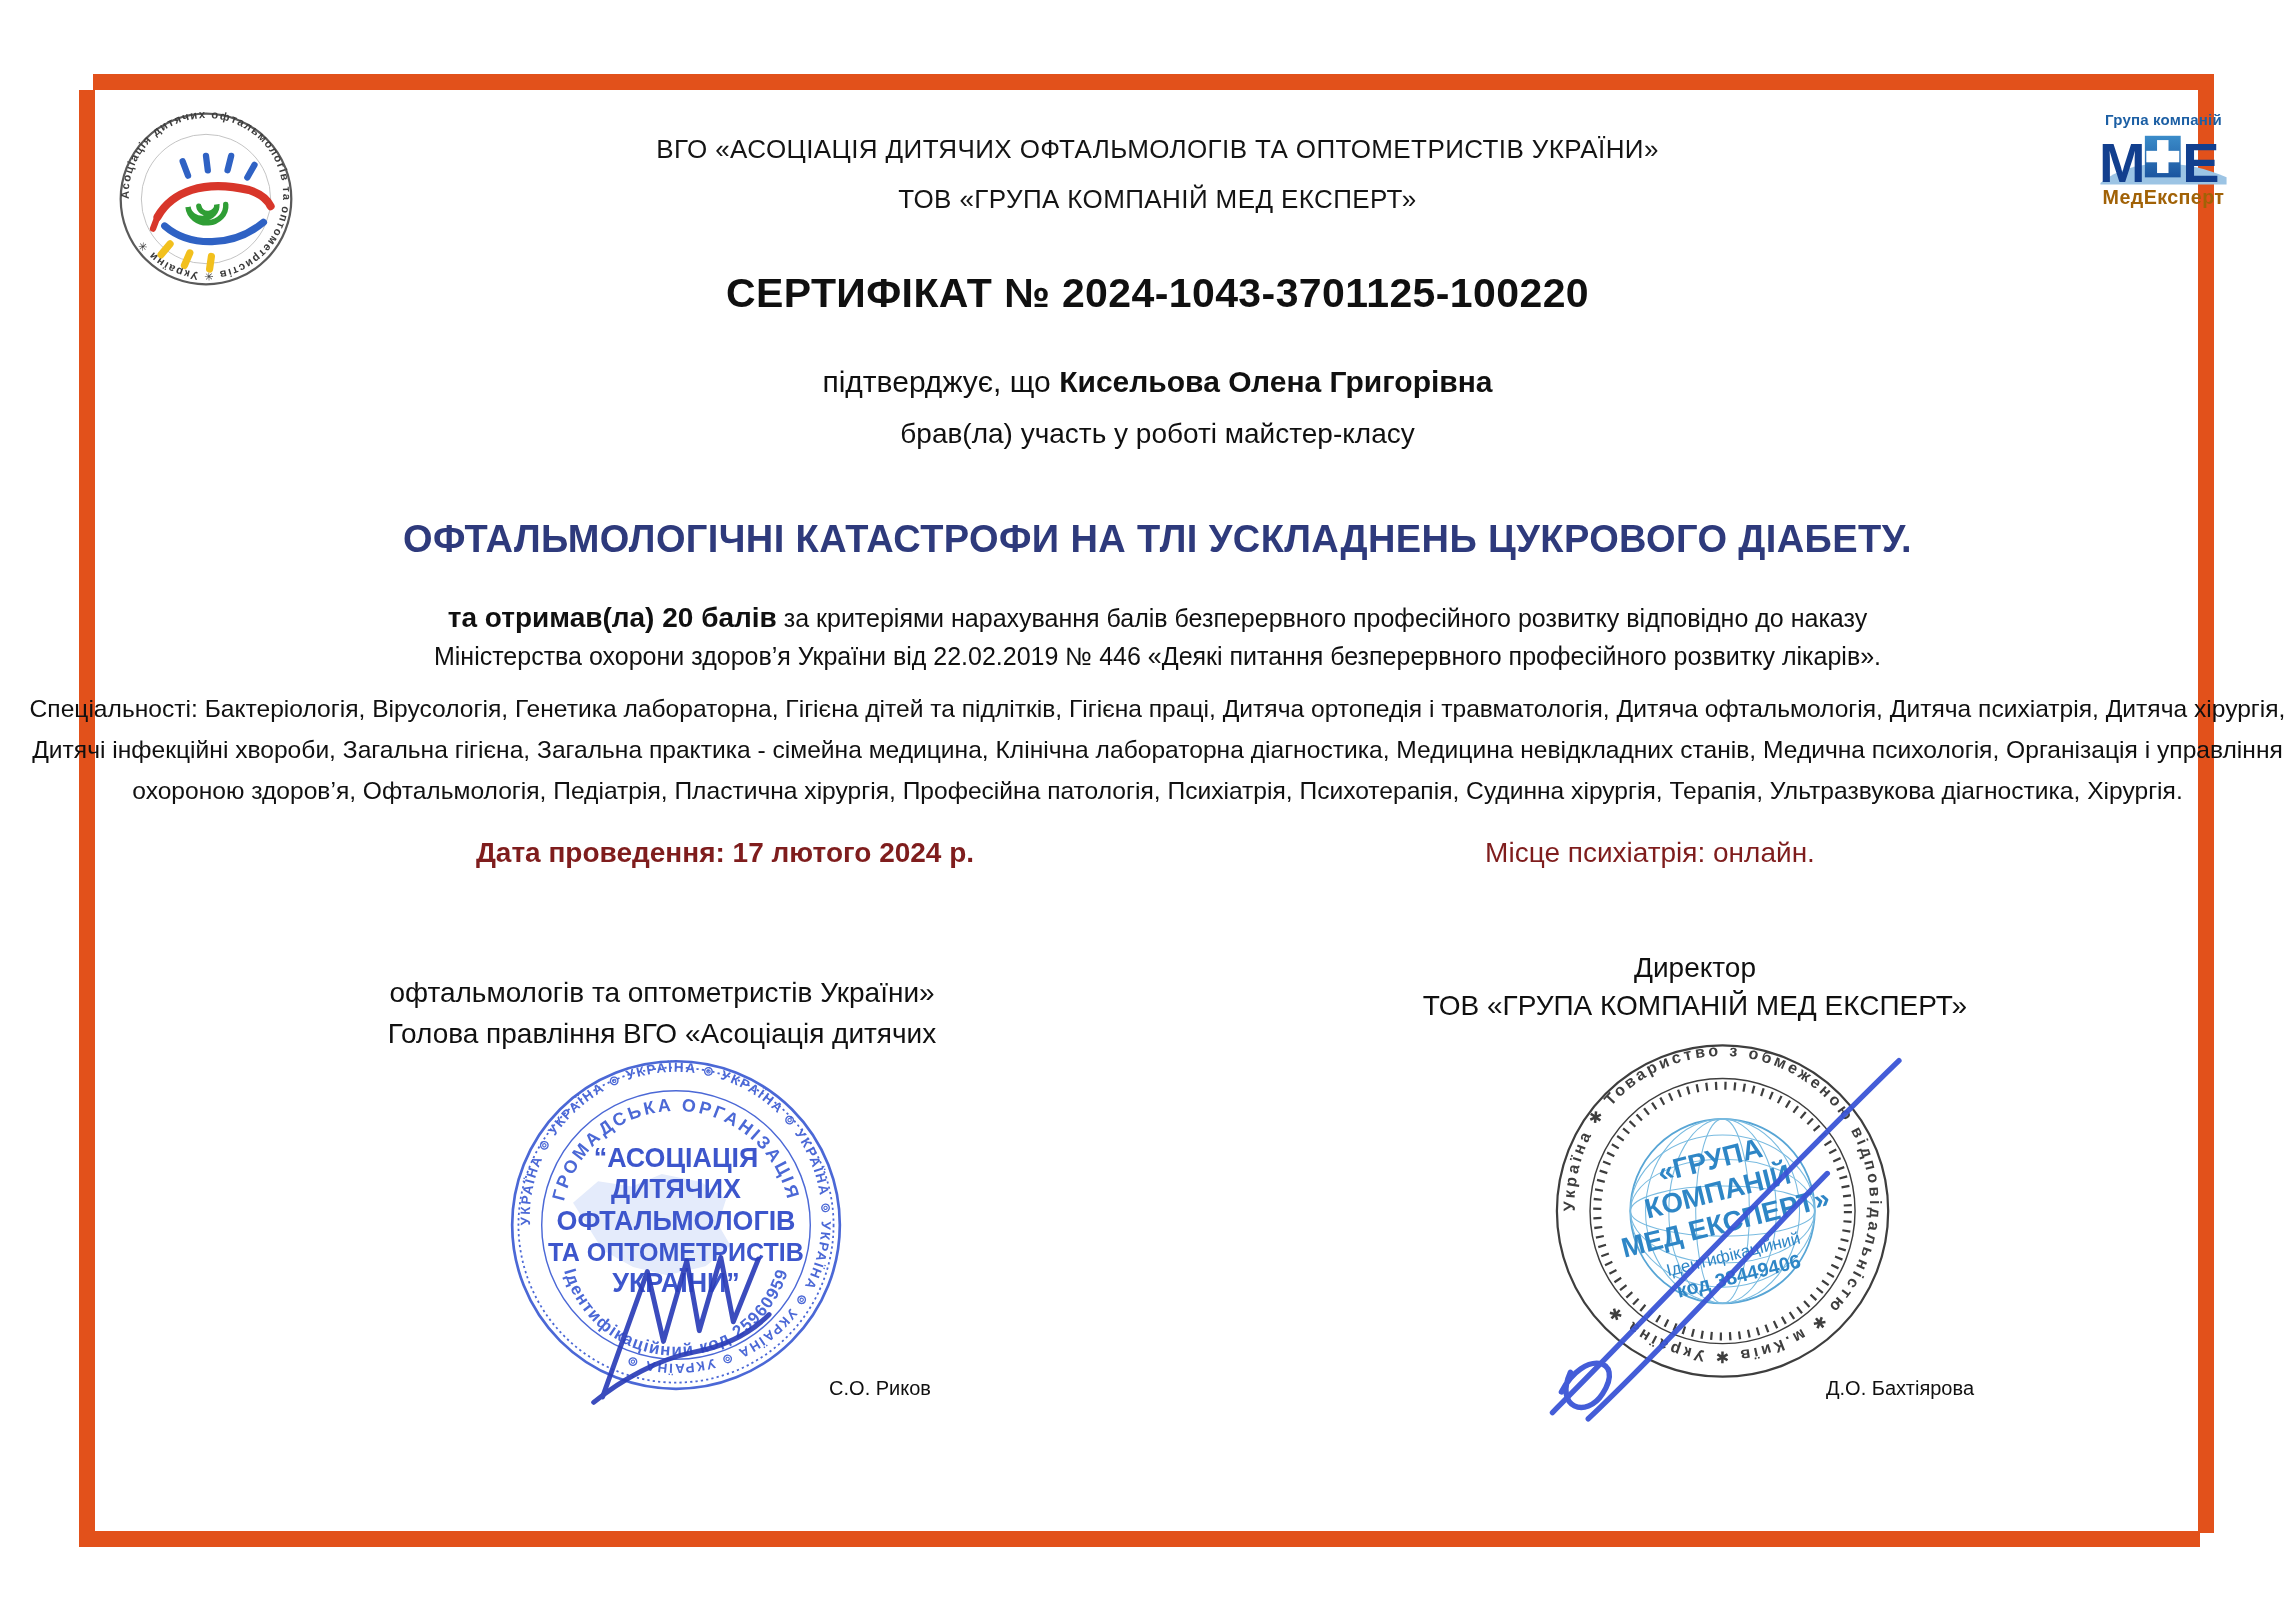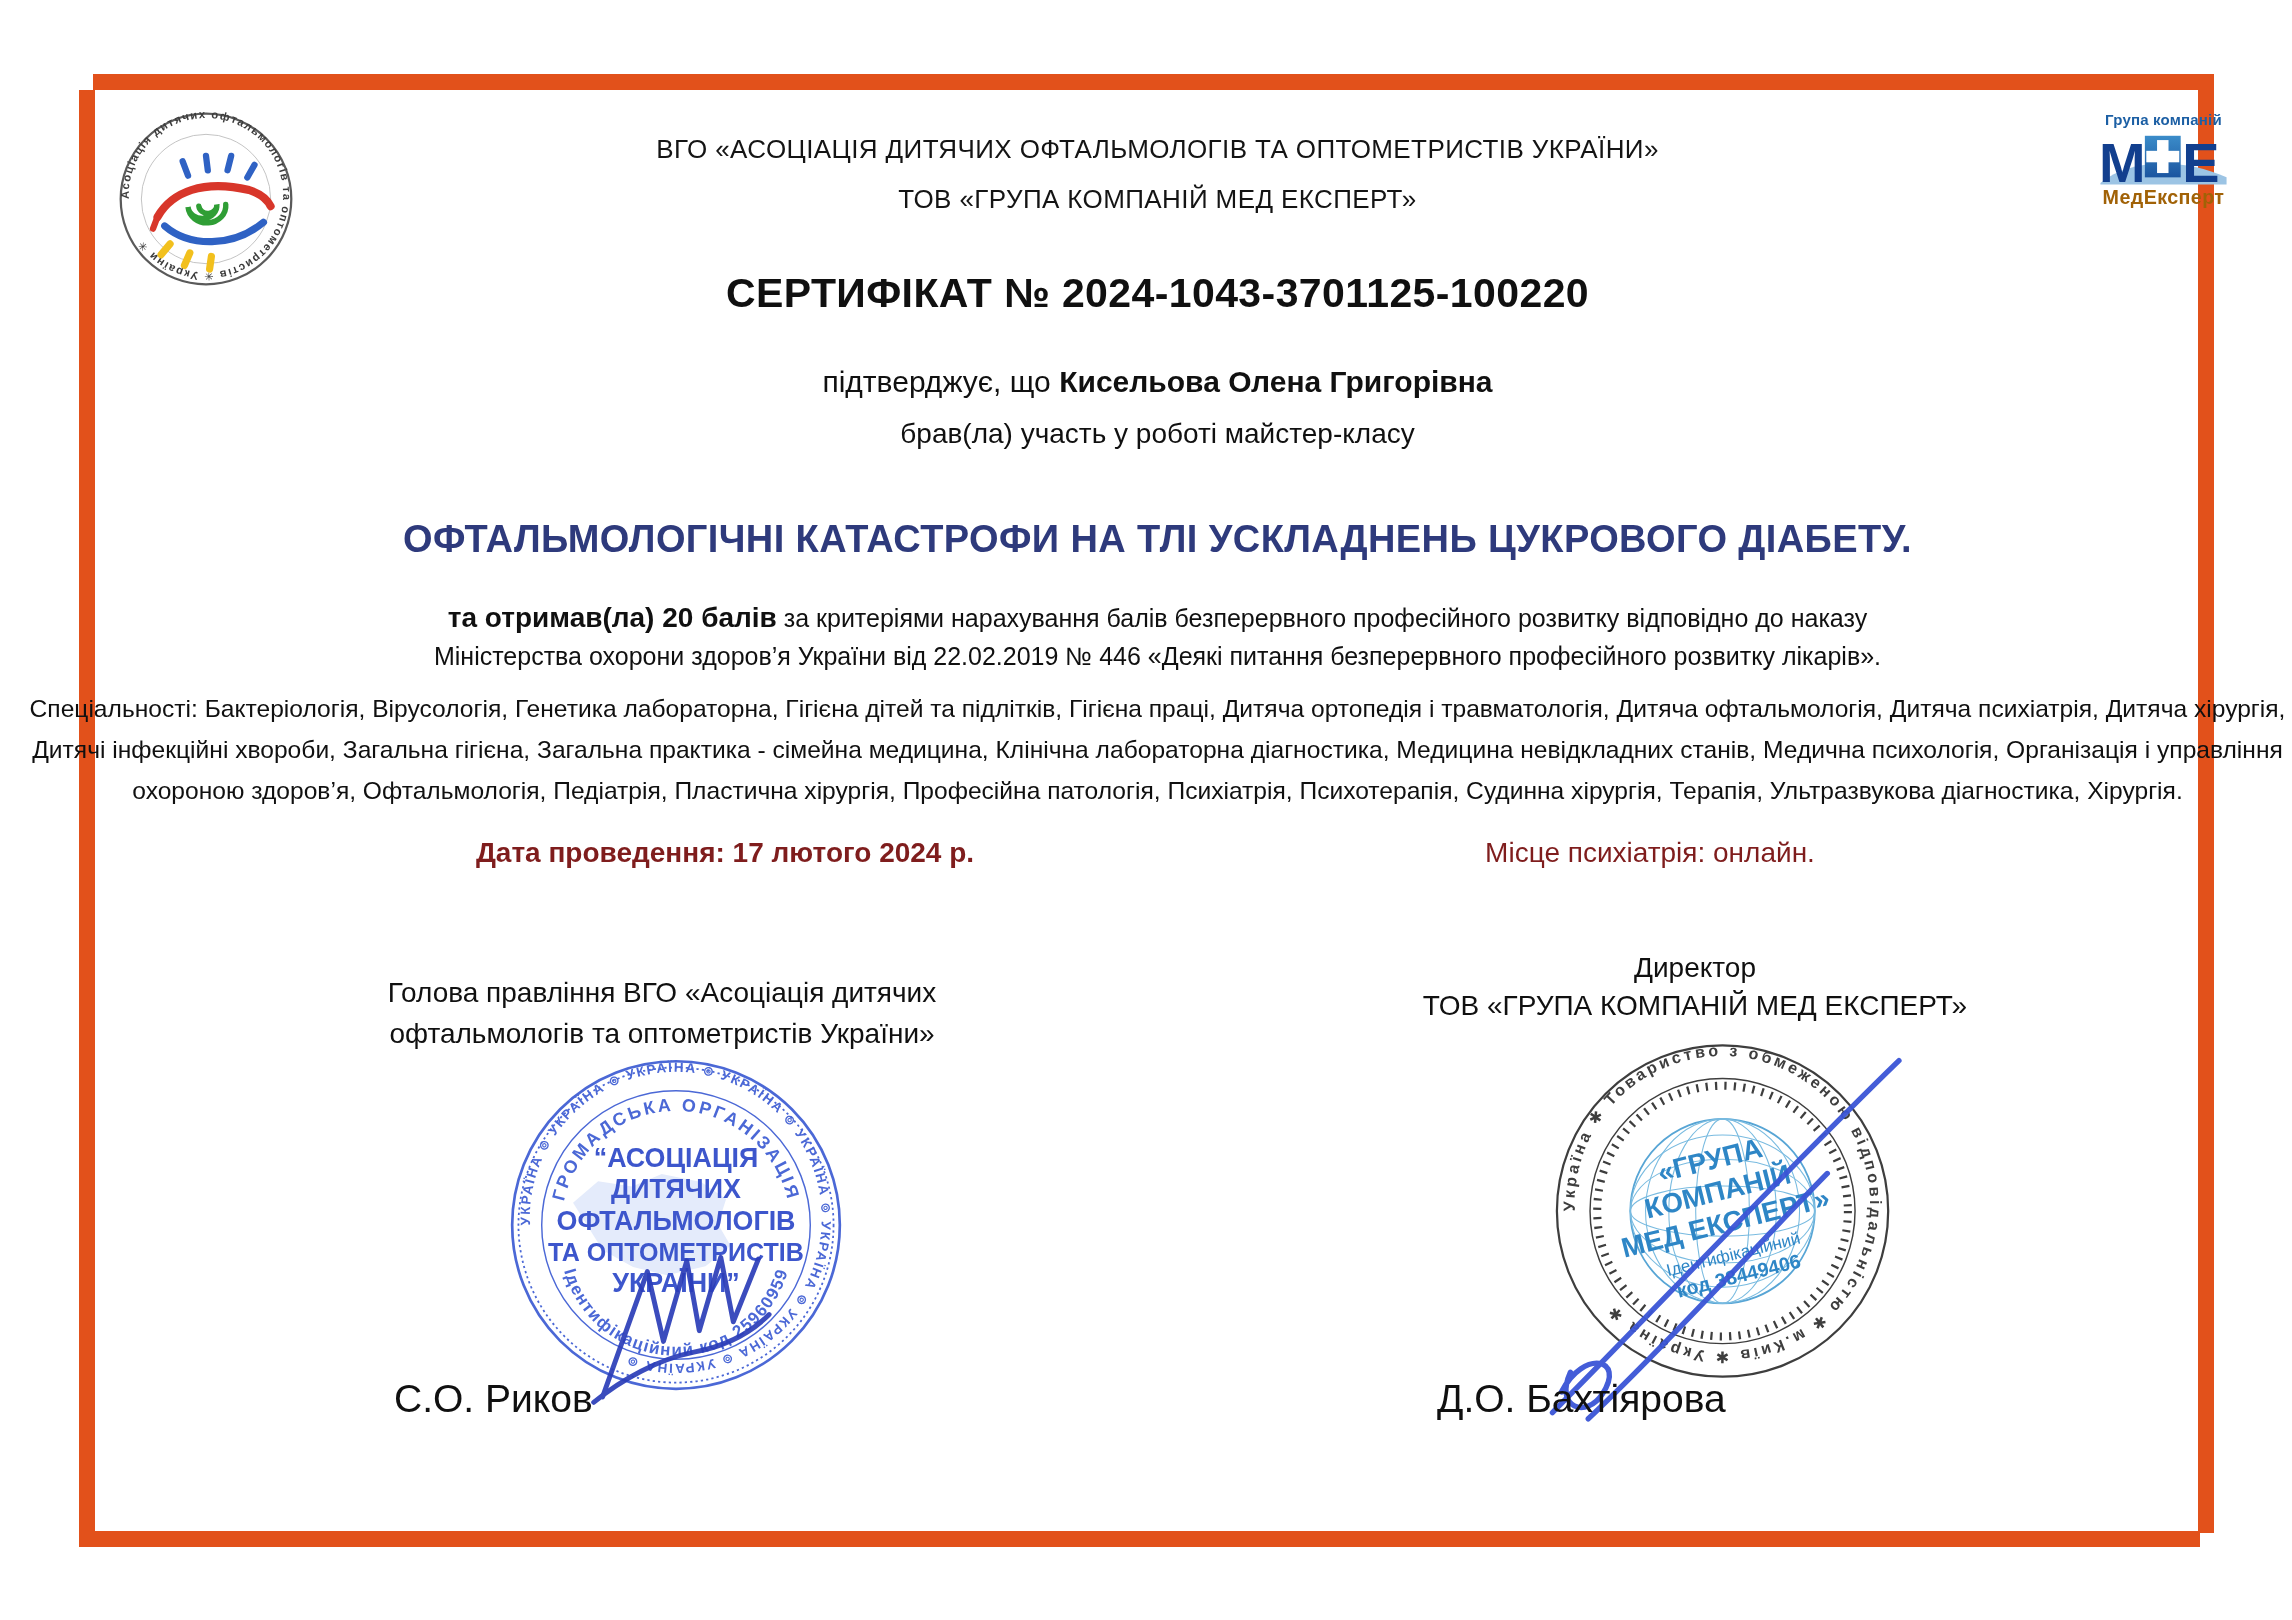--- a/index.html
+++ b/index.html
@@ -15,21 +15,21 @@
   .confirm{font-size:30px;color:#101010;}
   .confirm b{font-weight:bold;text-align:right;}
   .partic{font-size:28px;color:#101010;}
   .course{font-size:38px;font-weight:bold;color:#2e3a7c;letter-spacing:0.4px;}
   .points{font-size:25px;color:#101010;}
   .points .pb{font-size:28px;font-weight:bold;}
   .specs{font-size:24.6px;line-height:41px;color:#101010;}
   .meta{font-size:28px;color:#7f1d1d;position:absolute;text-align:center;}
   .meta.bold{font-weight:bold;}
   .sigtitle{position:absolute;text-align:center;font-size:28px;line-height:41px;color:#101010;}
-  .signame{position:absolute;text-align:left;font-size:39px;color:#101010;}
+  .signame{position:absolute;text-align:right;font-size:20px;color:#101010;}
   .mx-top{font-size:15px;font-weight:bold;color:#1c5fa4;text-align:center;letter-spacing:0.2px;}
   .mx-bottom{font-size:19.7px;font-weight:bold;color:#a16207;text-align:center;letter-spacing:0.4px;}
 </style>
 </head>
 <body>
 
 <div id="page">
 
   <div class="bar" style="left:93px;top:74px;width:2121px;height:16px;"></div>
   <div class="bar" style="left:2198px;top:74px;width:16px;height:1459px;"></div>
@@ -97,22 +97,22 @@
   <div class="cline specs" style="top:688px;">
     <div>Спеціальності: Бактеріологія, Вірусологія, Генетика лабораторна, Гігієна дітей та підлітків, Гігієна праці, Дитяча ортопедія і травматологія, Дитяча офтальмологія, Дитяча психіатрія, Дитяча хірургія,</div>
     <div>Дитячі інфекційні хвороби, Загальна гігієна, Загальна практика - сімейна медицина, Клінічна лабораторна діагностика, Медицина невідкладних станів, Медична психологія, Організація і управління</div>
     <div>охороною здоров’я, Офтальмологія, Педіатрія, Пластична хірургія, Професійна патологія, Психіатрія, Психотерапія, Судинна хірургія, Терапія, Ультразвукова діагностика, Хірургія.</div>
   </div>
 
   <div class="meta bold" style="left:367px;top:837px;width:716px;">Дата проведення: 17 лютого 2024 р.</div>
   <div class="meta" style="left:1292px;top:837px;width:716px;">Місце психіатрія: онлайн.</div>
 
   <div class="sigtitle" style="left:304px;top:972px;width:716px;">
+    <div>офтальмологів та оптометристів України»</div>
     <div>Голова правління ВГО «Асоціація дитячих</div>
-    <div>офтальмологів та оптометристів України»</div>
   </div>
 
   <svg class="abs" style="left:488px;top:1046px;" width="376" height="376" viewBox="0 0 420 420">
     <defs>
       <path id="lband" d="M 47,200 A 163,163 0 1 1 47.01,200.2"></path>
       <path id="ltop" d="M 84,178 A 128,128 0 0 1 336,178"></path>
       <path id="lbot" d="M 80,216 A 130,130 0 0 0 340,216"></path>
     </defs>
     <circle cx="210" cy="200" r="183" fill="none" stroke="#4b68d6" stroke-width="3"></circle>
     <circle cx="210" cy="200" r="176" fill="none" stroke="#4b68d6" stroke-width="2" stroke-dasharray="2.5 3.5"></circle>

